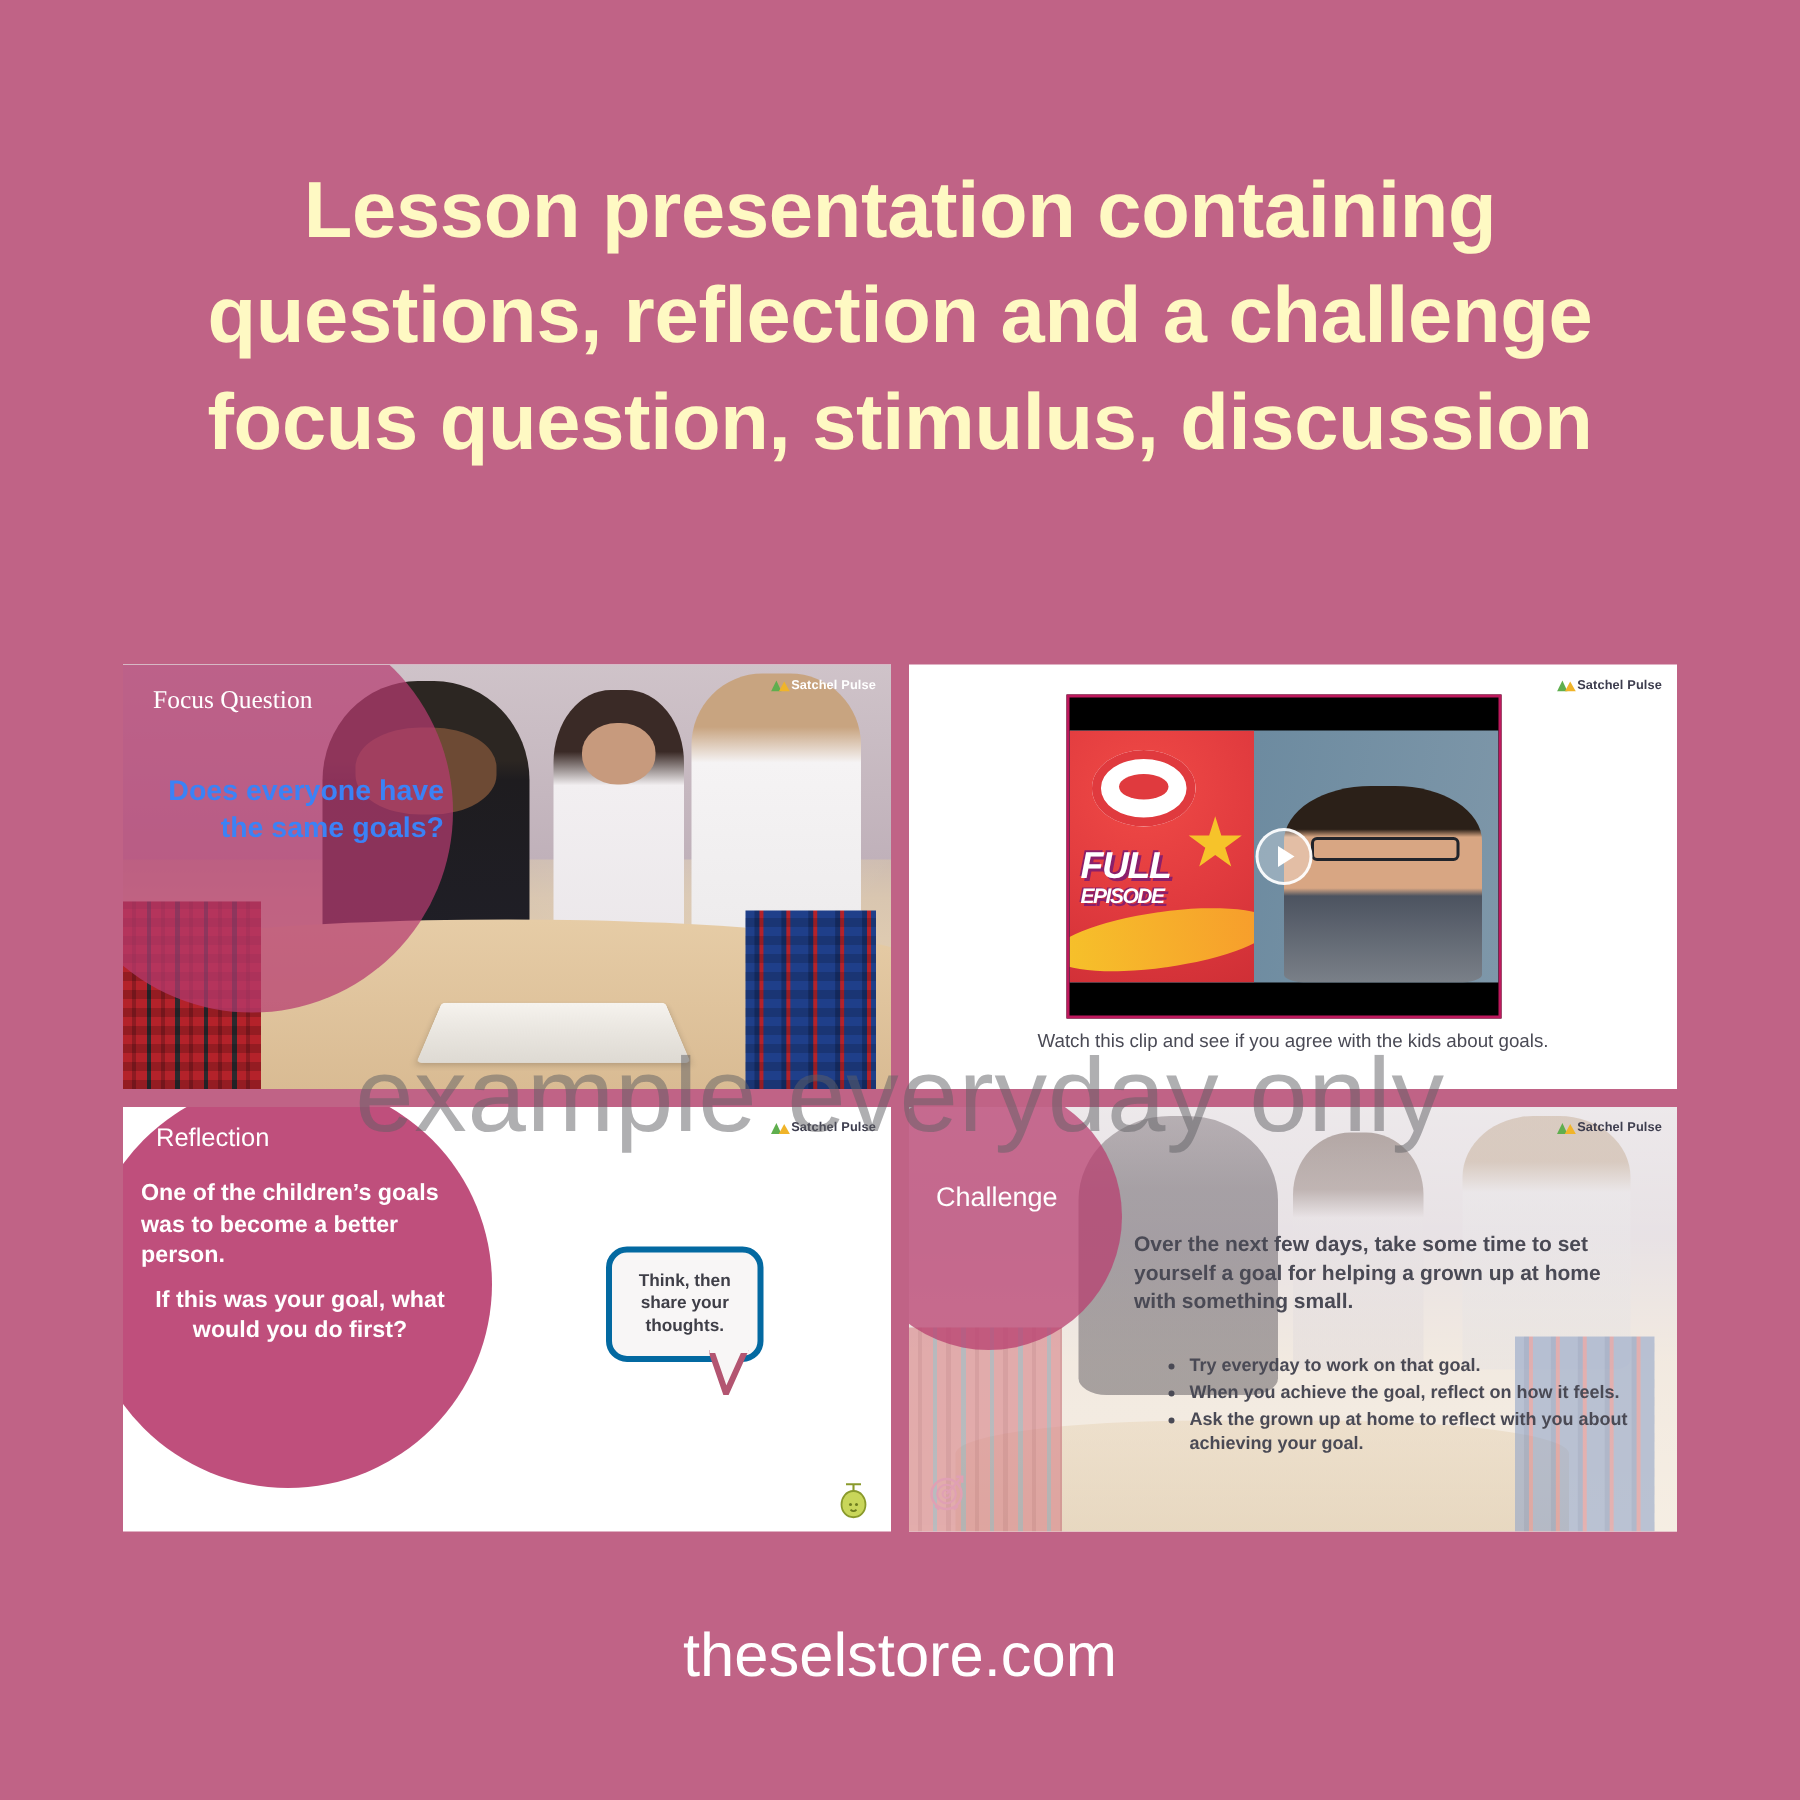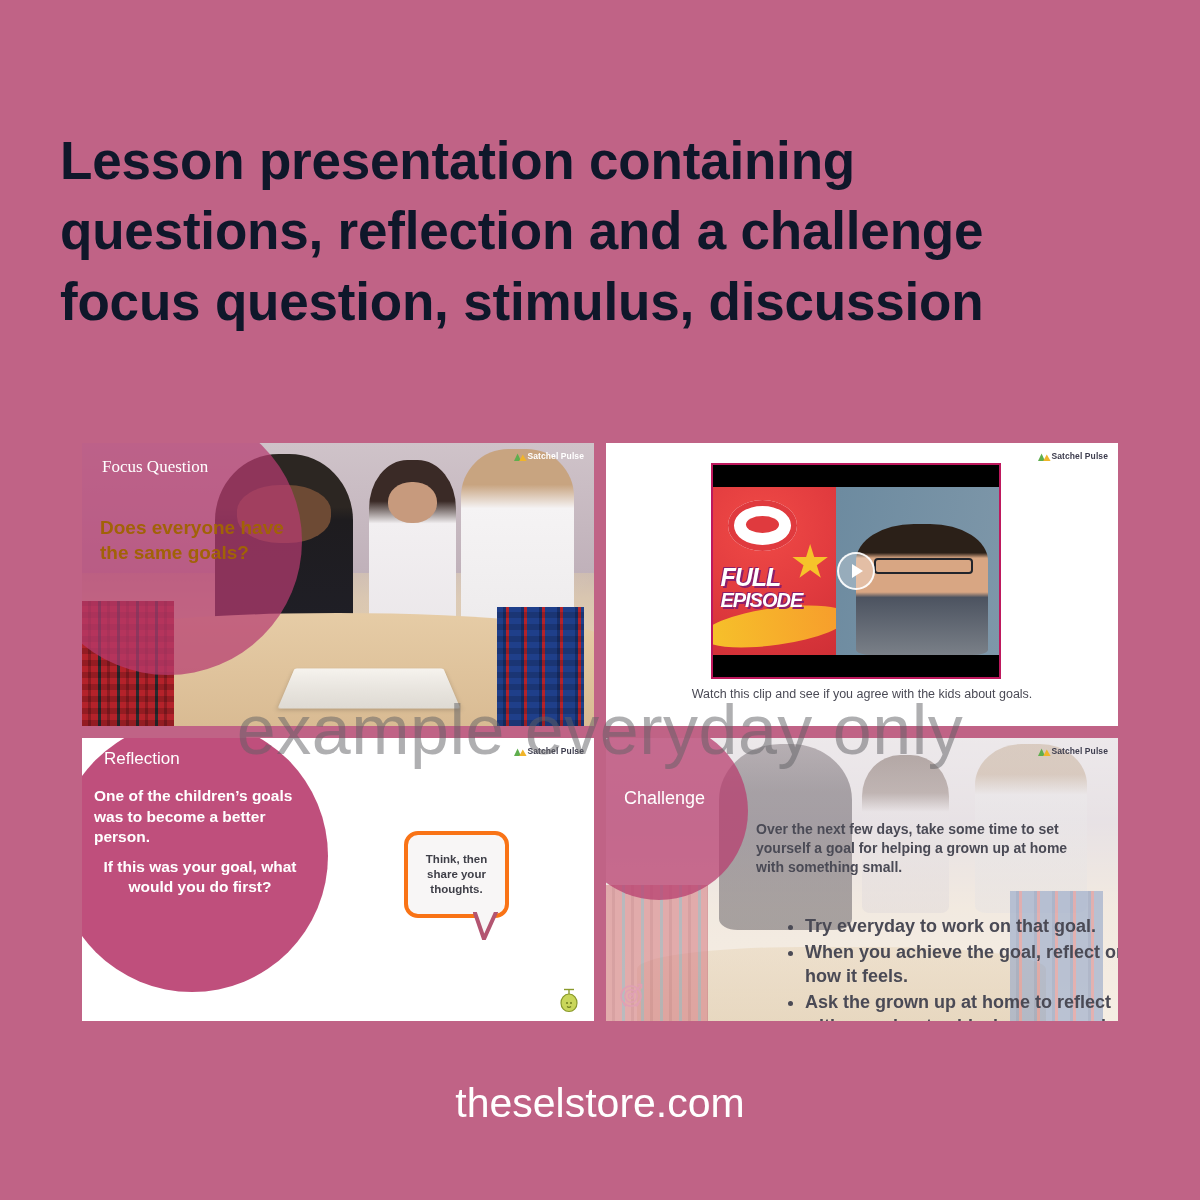--- a/index.html
+++ b/index.html
@@ -11,24 +11,25 @@
     height: 1200px;
     background: #c06386;
     font-family: "Liberation Sans", sans-serif;
     overflow: hidden;
     position: relative;
   }
 
   
   .headline {
     position: absolute;
-    top: 126px;
+    top: 106px;
     left: 60px;
     width: 1080px;
-    color: #0f172a;
+    text-align: center;
+    color: #fef9c3;
     font-size: 53px;
     line-height: 1.33;
     font-weight: 600;
     letter-spacing: -0.2px;
   }
   .headline .ln { display: block; }
 
   
   .slides {
     position: absolute;
@@ -147,22 +148,22 @@
     font-size: 17px;
     font-weight: 400;
     z-index: 6;
     font-family: Liberation Serif, serif;
   }
   #slide-focus .question {
     position: absolute;
     left: 18px;
     top: 72px;
     width: 196px;
-    text-align: left;
-    color: #a16207;
+    text-align: right;
+    color: #3b82f6;
     font-size: 19px;
     font-weight: 700;
     line-height: 1.33;
     z-index: 6;
   }
 
   
   #slide-stimulus { background:#fff; }
   #slide-stimulus .video-frame {
     position: absolute;
@@ -208,21 +209,21 @@
     transform: rotate(-8deg);
   }
   #slide-stimulus .vid-badge .t1,
   #slide-stimulus .vid-badge .t2 {
     position:absolute; left:6%; width:90%;
     color:#ffffff; font-weight:900; font-style:italic;
     font-size:25px; line-height:.95; letter-spacing:-1px;
     text-shadow: 2px 2px 0 #8b1f6b, -1px -1px 0 #8b1f6b;
   }
   #slide-stimulus .vid-badge .t1 { top:47%; }
-  #slide-stimulus .vid-badge .t2 { top:62%; font-size:20px; }
+  #slide-stimulus .vid-badge .t2 { top:62%; font-size:14px; }
   #slide-stimulus .vid-boy {
     position:absolute; right:4%; bottom:0; width:46%; height:78%;
     background: linear-gradient(180deg,#2b2018 0%,#2b2018 22%,#d8a683 26%,#d8a683 52%,#4c5360 56%,#7a8088 100%);
     border-radius: 44% 44% 12% 12% / 28% 28% 4% 4%;
   }
   #slide-stimulus .vid-boy .glasses {
     position:absolute; left:14%; top:26%; width:72%; height:9%;
     border:2px solid #21242b; border-radius:4px;
   }
   #slide-stimulus .play {
@@ -284,22 +285,22 @@
   }
   #slide-reflection .ref-body p { margin: 0 0 9px 0; }
   #slide-reflection .ref-body p:first-child { text-align: left; }
   #slide-reflection .ref-body p:last-child { margin-bottom: 0; }
 
   .bubble {
     position: absolute;
     left: 322px;
     top: 93px;
     width: 105px;
-    height: 87px;
-    border: 4px solid #f97316;
+    height: 77px;
+    border: 4px solid #0369a1;
     border-radius: 14px;
     background: #f8f6f6;
     box-sizing: border-box;
   }
   .bubble .btxt {
     position:absolute; inset:0;
     display:flex; align-items:center; justify-content:center;
     text-align:center;
     color:#3f3f48;
     font-size: 11.5px;
@@ -397,24 +398,24 @@
     font-size: 14px;
     font-weight: 700;
     line-height: 1.34;
     z-index: 6;
   }
   #slide-challenge .ch-list {
     position: absolute;
     left: 165px;
     top: 164px;
     width: 330px;
-    margin: 12px;
+    margin: 0;
     padding: 0 0 0 22px;
     color: #4a4a55;
-    font-size: 18px;
+    font-size: 12px;
     font-weight: 700;
     line-height: 1.34;
     z-index: 6;
   }
   #slide-challenge .ch-list li { margin-bottom: 2px; }
   .target-icon {
     position: absolute;
     left: 12px;
     bottom: 12px;
     width: 30px;

